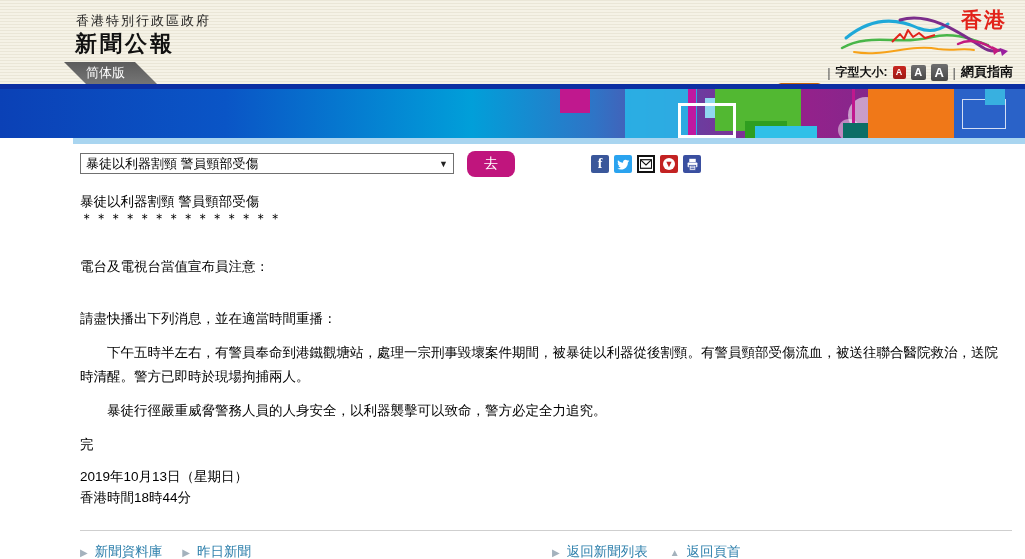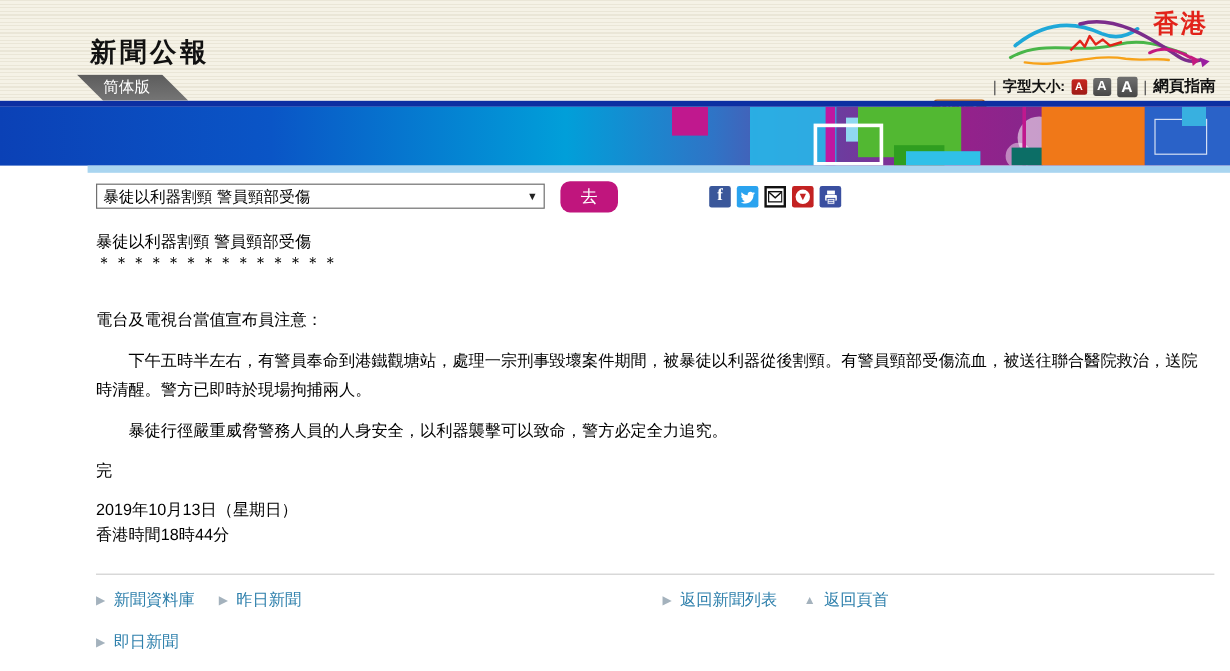--- a/index.html
+++ b/index.html
@@ -86,20 +86,21 @@
   .frow1-left { display:flex; gap:20px; }
   .frow1-right { position:absolute; left:472px; top:0; display:flex; gap:22px; }
   .frow2 { margin-top:17px; }
 </style>
 </head>
 <body>
 
 <div class="page">
 
   <div class="header">
+    <div class="gov-title">香港特別行政區政府</div>
     <div class="site-title">新聞公報</div>
 
     <svg class="brand" viewBox="0 0 175 56">
       <path d="M6 34 C 28 16, 52 12, 78 24 C 90 29, 100 26, 108 20" stroke="#1fa8d8" stroke-width="3" fill="none" stroke-linecap="round"></path>
       <path d="M2 44 C 30 28, 58 42, 92 33 C 112 28, 128 34, 148 41" stroke="#49b649" stroke-width="2.5" fill="none" stroke-linecap="round"></path>
       <path d="M14 48 C 44 53, 70 40, 98 45 C 112 47, 124 44, 134 46" stroke="#f7a219" stroke-width="2" fill="none" stroke-linecap="round"></path>
       <path d="M52 38 L60 30 L64 35 L68 26 L73 33 L79 29 L85 34 L95 31" stroke="#e2231a" stroke-width="2" fill="none" stroke-linejoin="round"></path>
       <path d="M60 16 C 88 8, 116 26, 142 43 C 148 47, 154 48, 160 46" stroke="#7b2d8b" stroke-width="3" fill="none" stroke-linecap="round"></path>
       <path d="M118 40 C 130 34, 142 38, 152 44" stroke="#c31a7f" stroke-width="2.5" fill="none" stroke-linecap="round"></path>
       <polygon points="152,42 160,46 154,51" fill="#c31a7f"></polygon>
@@ -187,20 +188,21 @@
               <line x1="5.5" y1="13" x2="10.5" y2="13" stroke="#3a4fa0"></line>
             </svg>
         </span>
       </div>
     </div>
 
     <div class="article">
       <div class="art-title">暴徒以利器割頸 警員頸部受傷</div>
       <div class="art-stars">＊＊＊＊＊＊＊＊＊＊＊＊＊＊</div>
       <p class="art-notice">電台及電視台當值宣布員注意：</p>
+      <p class="art-notice">請盡快播出下列消息，並在適當時間重播：</p>
       <p class="art-p">　　下午五時半左右，有警員奉命到港鐵觀塘站，處理一宗刑事毀壞案件期間，被暴徒以利器從後割頸。有警員頸部受傷流血，被送往聯合醫院救治，送院時清醒。警方已即時於現場拘捕兩人。</p>
       <p class="art-p">　　暴徒行徑嚴重威脅警務人員的人身安全，以利器襲擊可以致命，警方必定全力追究。</p>
       <p class="art-end">完</p>
       <p class="art-date">2019年10月13日（星期日）</p>
       <p style="line-height:21px;">香港時間18時44分</p>
     </div>
 
     <div class="divider"></div>
 
     <div class="footer">

